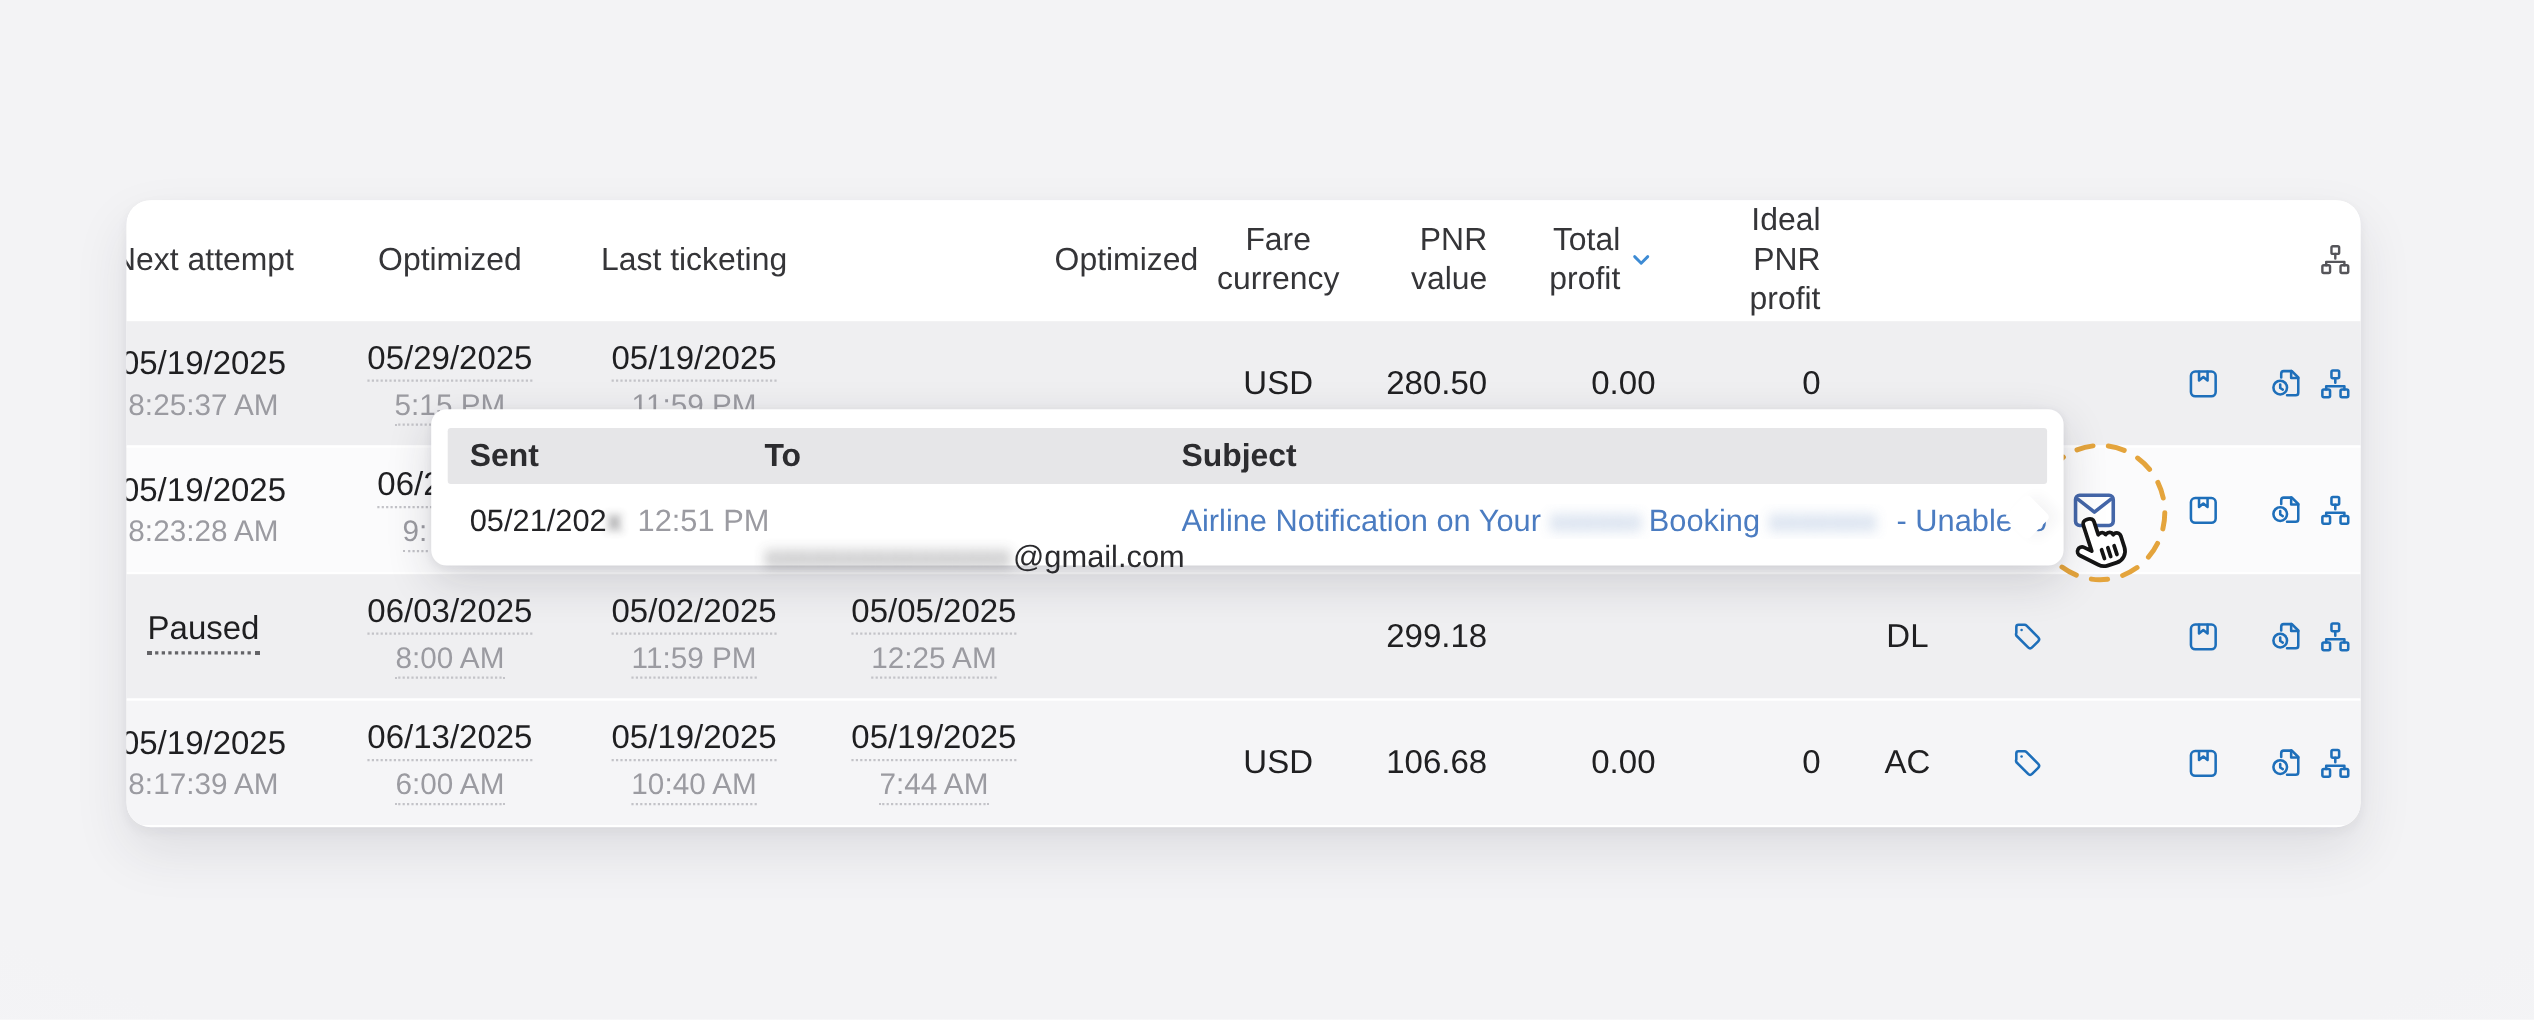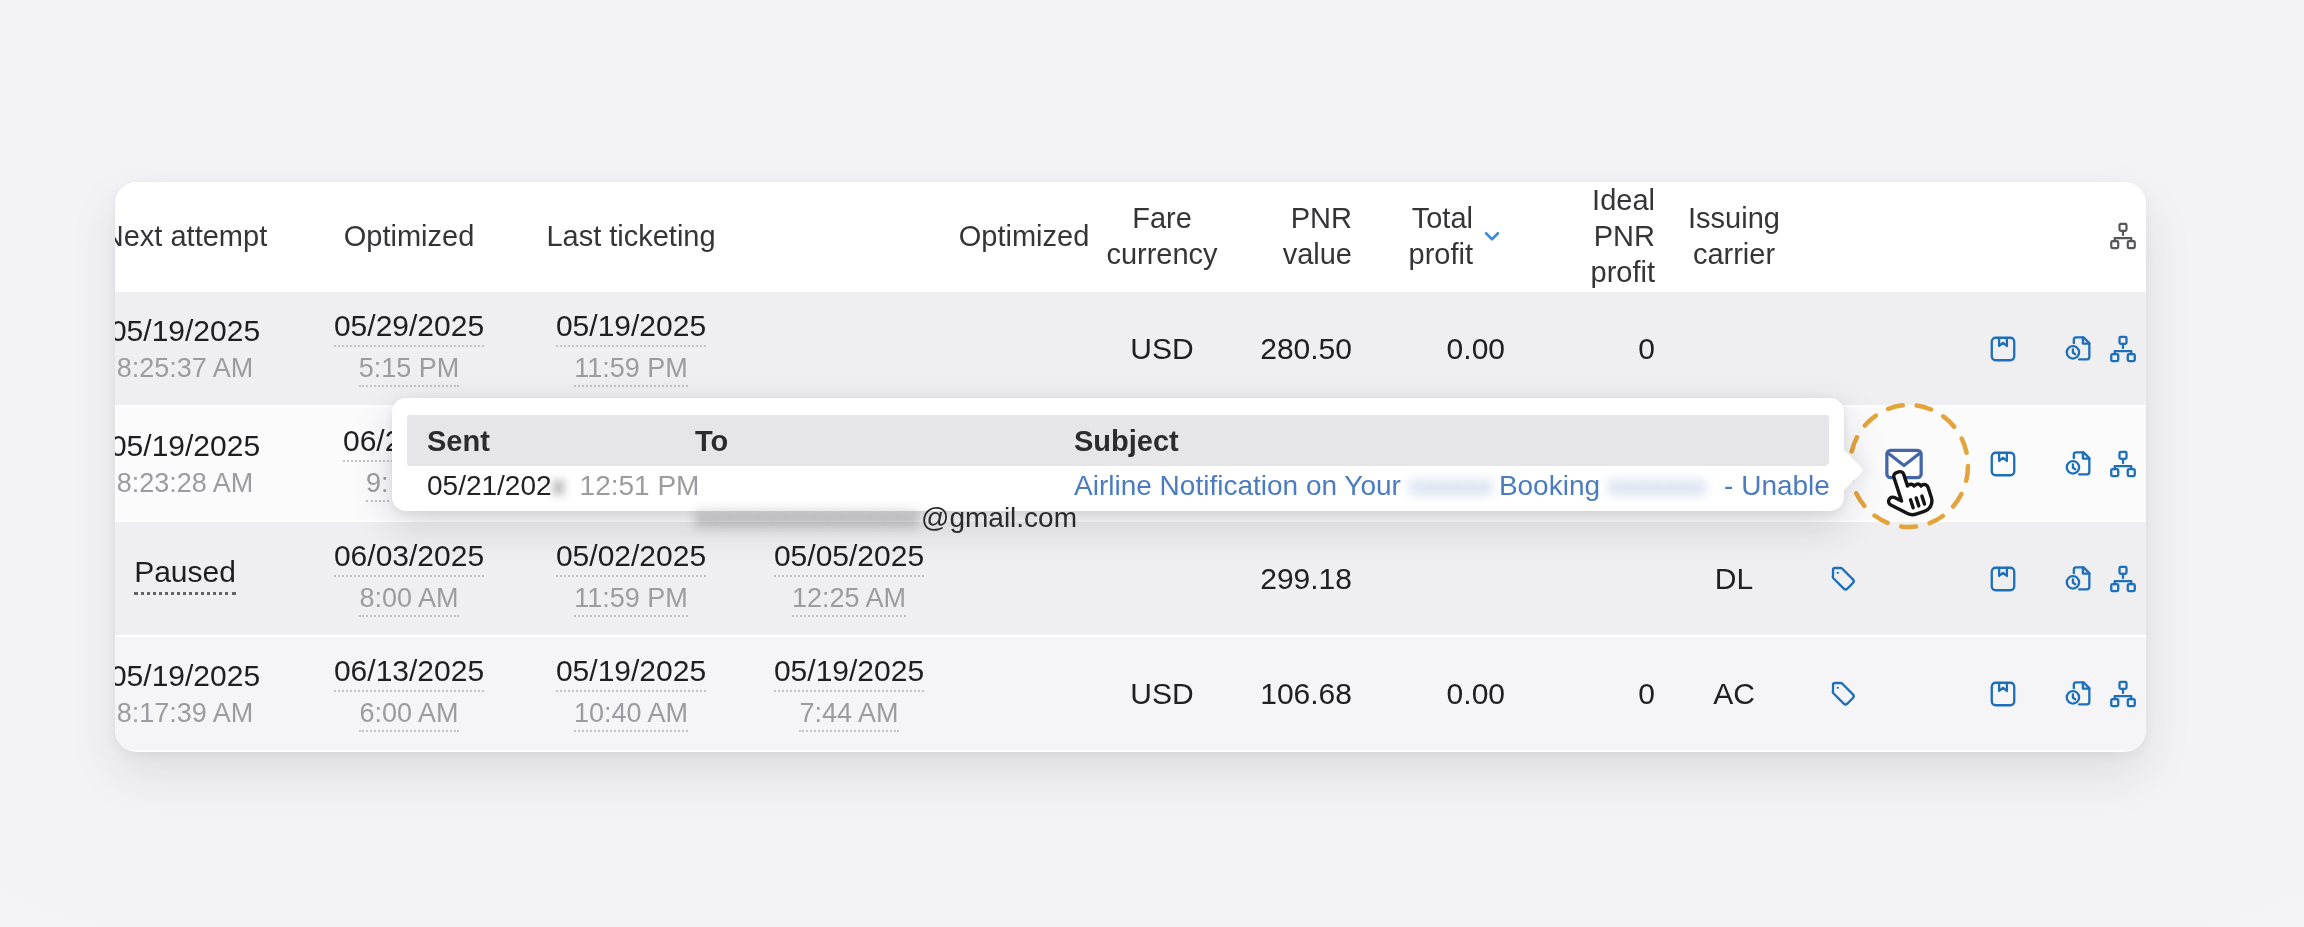--- a/index.html
+++ b/index.html
@@ -57,22 +57,22 @@
   .icon{position:absolute;top:50%;transform:translate(-50%,-50%);display:block;line-height:0;}
   .icon svg{display:block;}
   .i-tag{left:1729px;color:#1e6fba;}
   .i-mail{left:1789px;color:#4466a8;}
   .i-bkm{left:1888px;color:#1e6fba;}
   .i-his{left:1964px;color:#1e6fba;}
   .i-hie{left:2008px;color:#1e6fba;}
   .hdr-hie{position:absolute;left:2008px;top:54px;transform:translate(-50%,-50%);color:#55555a;line-height:0;}
   
   .popup{
-    position:absolute;left:392px;top:398px;width:1452px;height:113px;background:#fff;border-radius:14px;
-    box-shadow:0 14px 42px rgba(30,30,50,.16), 0 2px 8px rgba(30,30,50,.08);z-index:5;
+    position:absolute;left:392px;top:372px;width:1452px;height:142px;background:#fff;border-radius:14px;
+    box-shadow:0 14px 42px rgba(30,30,50,.16), 0 2px 8px rgba(30,30,50,.08);z-index:5;padding-left:32px;
   }
   .popup-tail{
     position:absolute;left:1828px;top:455px;width:30px;height:30px;background:#fff;border-radius:4px;
     transform:rotate(45deg);z-index:6;box-shadow:6px -6px 12px rgba(30,30,50,.05);
   }
   .popup-band{
     position:absolute;left:15px;right:15px;top:17px;height:51px;background:#e6e6e8;border-radius:3px;
   }
   .popup-band .blabel{position:absolute;top:50%;transform:translateY(-50%);font-size:29px;font-weight:700;color:#2c2c2f;white-space:nowrap;}
   .bl-sent{left:20px;} .bl-to{left:288px;} .bl-subject{left:667px;}
@@ -117,23 +117,20 @@
       </div>
     <div class="hcell c8 r hc8pad">
       <span style="max-width:90px;">Total profit</span>
       <svg class="sort-chevron" width="26" height="26" viewBox="0 0 24 24" fill="none" stroke="#3d8bd4" stroke-width="2.4" stroke-linecap="round" stroke-linejoin="round">
           <path d="M6.5 9.5 12 15l5.5-5.5"></path>
         </svg>
     </div>
     <div class="hcell c9 r">
         <span style="max-width:130px;">Ideal PNR profit</span>
       </div>
-    <div class="hcell c10">
-        <span>Issuing carrier</span>
-      </div>
     <span class="hdr-hie">
       <svg width="31" height="31" viewBox="0 0 24 24" fill="none" stroke="#55555a" stroke-width="1.7" stroke-linecap="round" stroke-linejoin="round">
           <rect x="9.3" y="2.6" width="5.4" height="5.4" rx="1"></rect>
           <rect x="2.9" y="16" width="5.4" height="5.4" rx="1"></rect>
           <rect x="15.7" y="16" width="5.4" height="5.4" rx="1"></rect>
           <path d="M12 8v3.2M5.6 16v-2.4h12.8V16"></path>
         </svg>
     </span>
   </div>
   <div class="rows">

